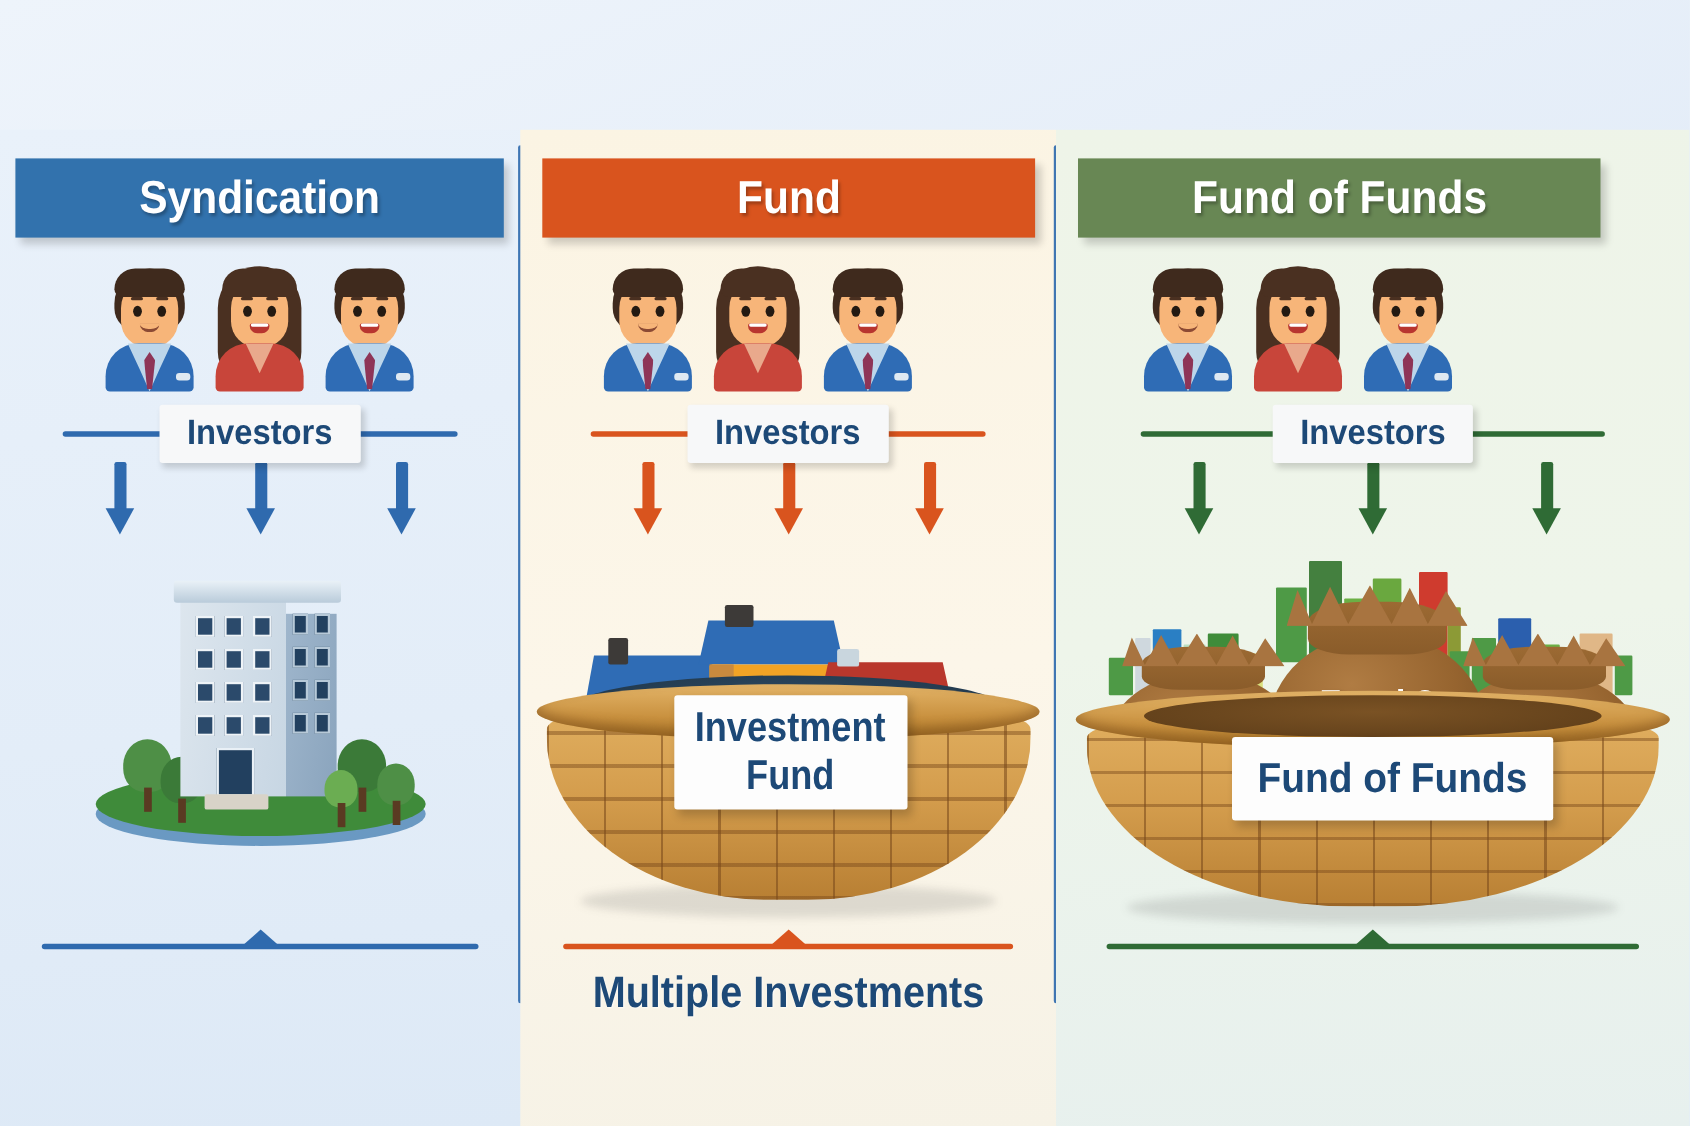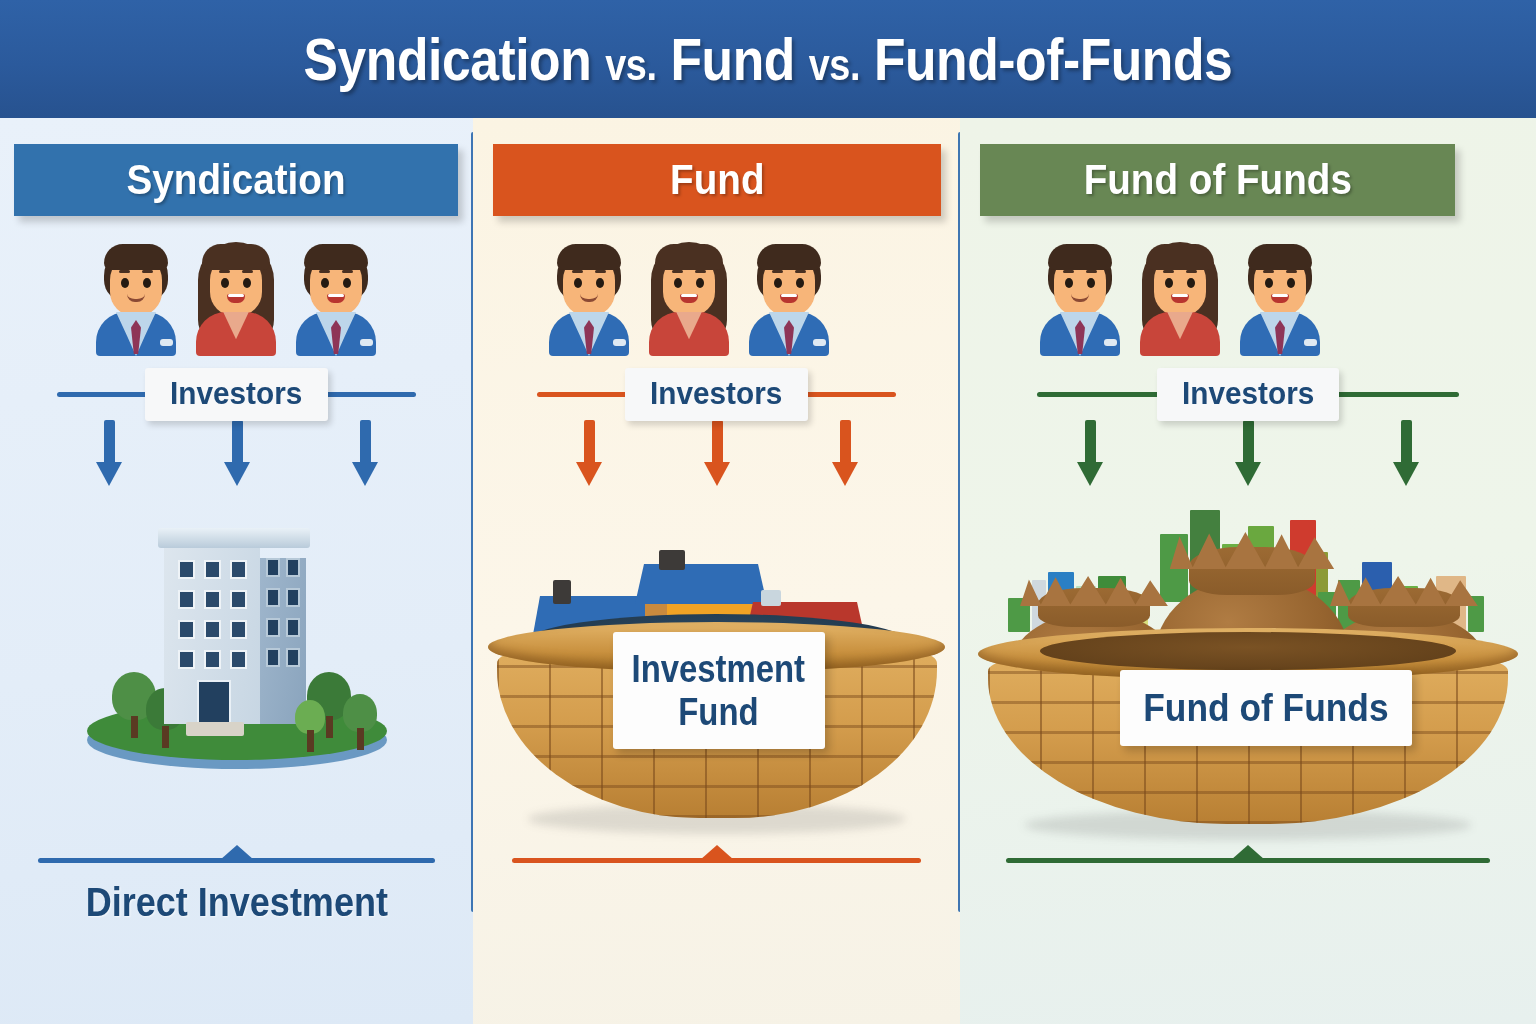--- a/index.html
+++ b/index.html
@@ -206,29 +206,20 @@
                 width:0; height:0; border-left:17px solid transparent; border-right:17px solid transparent; }
   .caption { position:absolute; width:100%; text-align:center; }
   .caption span { color:#1d4977; font-weight:bold; font-size:40px; transform:scaleX(0.9);
                   display:inline-block; text-shadow:1px 1px 2px rgba(255,255,255,.7); }
 </style>
 </head>
 <body>
 
 <div id="root">
 
-  <div class="titlebar">
-    <div class="title">
-      <span>Syndication</span>
-      <span class="vs">vs.</span>
-      <span>Fund</span>
-      <span class="vs">vs.</span>
-      <span>Fund-of-Funds</span>
-    </div>
-  </div>
 
   <div class="panels">
 
     <div class="panel p1">
 
       <div class="banner b1">
         <span>Syndication</span>
       </div>
 
       <div class="avatars a1">
@@ -346,23 +337,20 @@
           <div class="crown" style="width:30px;height:34px;background:#6bad52;"></div>
             <div class="trunk"></div>
           </div>
       </div>
 
 
       <div class="frule" style="top:740px;">
         <div class="bar" style="background:#2f6aae;"></div>
         <div class="tri" style="border-bottom:15px solid #2f6aae;"></div>
       </div>
-      <div class="caption" style="top:762px;">
-        <span>Direct Investment</span>
-      </div>
 
       <div class="vdiv d1"></div>
     </div>
 
     <div class="panel p2">
 
       <div class="banner b2">
         <span>Fund</span>
       </div>
 
@@ -473,28 +461,31 @@
           <div class="rim-inner" style="left:6%;top:-6%;width:88%;height:58px;background:radial-gradient(ellipse at 50% 40%,#2d4a63,#1d3244);"></div>
           <div style="position:absolute;left:14%;bottom:138px;width:46px;height:30px;background:#57a84c;border-radius:50%;"></div>
           <div style="position:absolute;left:24%;bottom:132px;width:36px;height:26px;background:#4c9443;border-radius:50%;"></div>
           <div style="position:absolute;right:12%;bottom:136px;width:42px;height:28px;background:#57a84c;border-radius:50%;"></div>
           <div style="position:absolute;left:0;bottom:0;width:100%;height:172px;border-radius:14% 14% 46% 46% / 10% 10% 86% 86%;overflow:hidden;">
             <div class="weave"></div>
           </div>
           <div class="rim" style="top:-4px;height:50px;"></div>
         </div>
 
-        <div class="card" style="left:116px; top:114px; width:212px; height:117px;">
+        <div class="card" style="left:116px; top:114px; width:212px; height:104px;">
           <span><span>Investment</span><br><span>Fund</span></span>
         </div>
       </div>
 
       <div class="frule" style="top:740px;">
         <div class="bar" style="background:#d9541e;"></div>
         <div class="tri" style="border-bottom:15px solid #d9541e;"></div>
+      </div>
+      <div class="caption" style="top:762px;">
+        <span>Multiple Investments</span>
       </div>
 
       <div class="vdiv d1" style="left:485px;"></div>
     </div>
 
     <div class="panel p3">
 
       <div class="banner b3">
         <span>Fund of Funds</span>
       </div>

